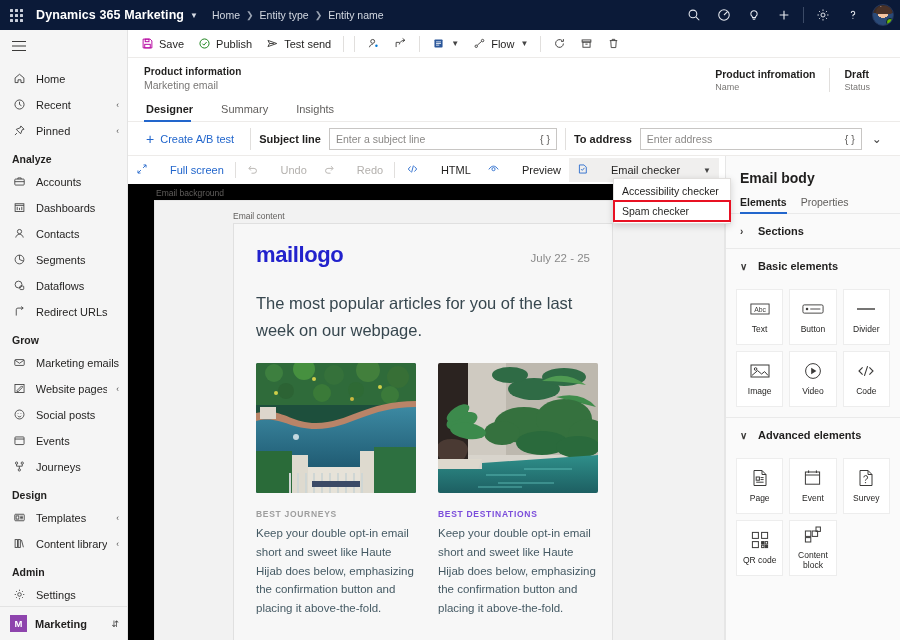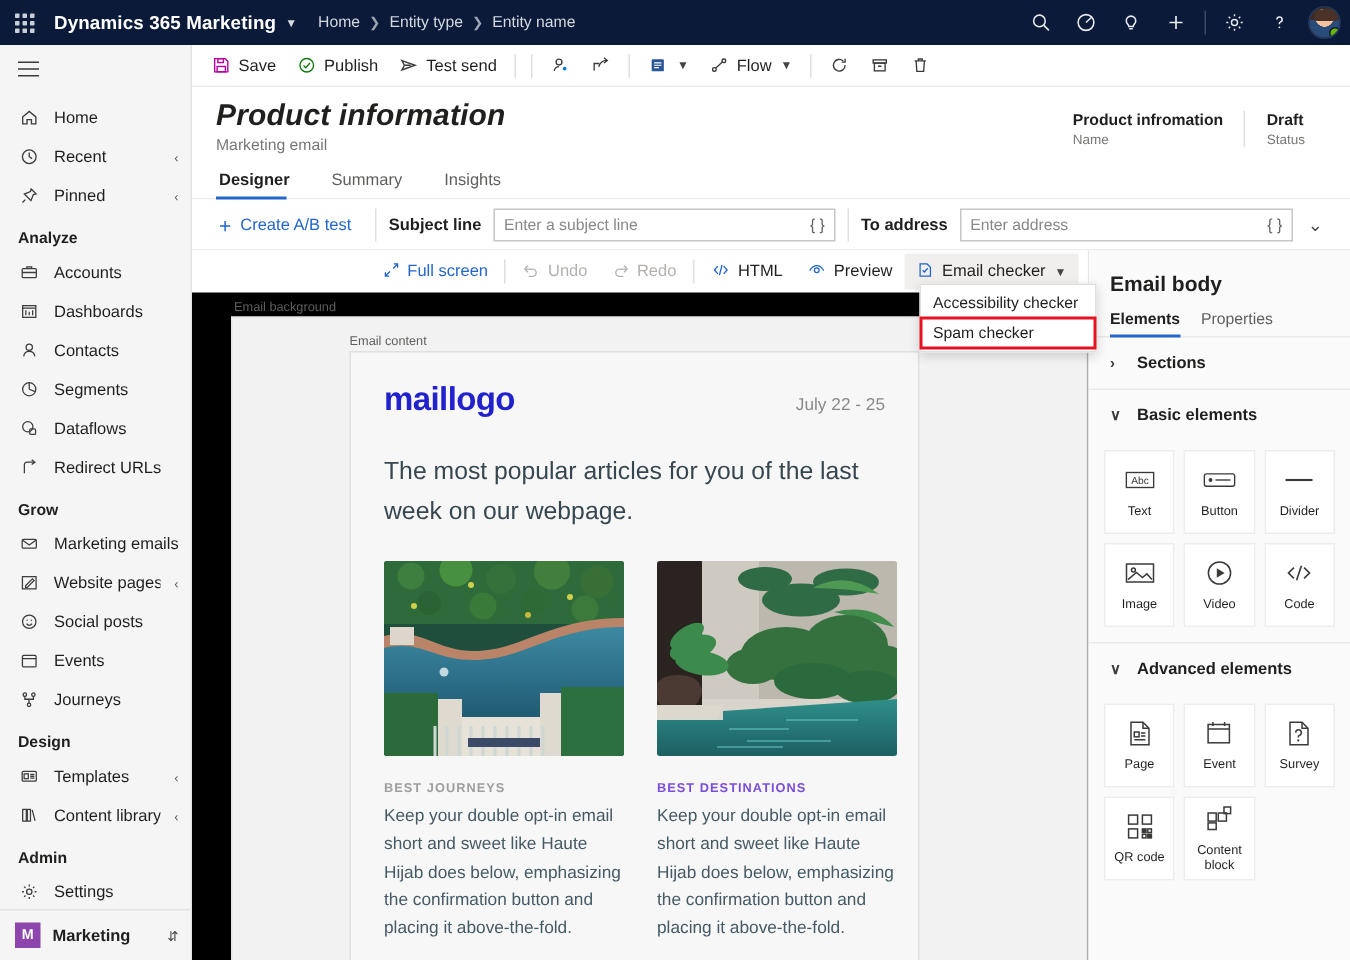--- a/index.html
+++ b/index.html
@@ -81,21 +81,21 @@
     height: 28px; flex: 0 0 28px; display: flex; align-items: center; padding: 0 6px;
     font-size: 11px; color: #201f1e; border-bottom: 1px solid #edebe9; background:#fff;
   }
   .cmd { display: flex; align-items: center; gap: 5px; padding: 0 7px; height: 24px; cursor: pointer; white-space: nowrap; }
   .cmd .ci { display: flex; align-items: center; }
   .cmd-div { width: 1px; height: 16px; background: #e1dfdd; margin: 0 5px; }
   .cmd-caret { font-size: 8px; color: #444; margin-left: 1px; }
 
   .pagehead { padding: 8px 0 0 16px; background:#fff; display: flex; }
   .ph-left { flex: 1 1 auto; }
-  .ph-title { font-size: 20px; font-weight: bold; color: #201f1e; letter-spacing: .1px; font-style: italic; }
+  .ph-title { font-size: 10px; font-weight: bold; color: #201f1e; letter-spacing: .1px; }
   .ph-sub { font-size: 10.5px; color: #797775; margin-top: 2px; }
   .ph-right { display: flex; align-items: center; gap: 0; padding-right: 16px; padding-top: 2px; }
   .ph-field { padding: 0 14px; }
   .ph-field.bordered { border-left: 1px solid #e1dfdd; }
   .ph-fv { font-size: 10.5px; font-weight: bold; color: #201f1e; white-space: nowrap; }
   .ph-fl { font-size: 9px; color: #797775; margin-top: 2px; }
 
   .tabs { display: flex; padding-left: 16px; gap: 4px; border-bottom: 1px solid #edebe9; background:#fff; margin-top: 6px; }
   .tab {
     font-size: 11px; color: #605e5c; padding: 5px 10px 6px 2px; margin-right: 12px;
@@ -127,21 +127,21 @@
   .sb-chev { padding: 0 6px 0 10px; font-size: 12px; color: #444; cursor: pointer; }
 
   
   .designer { flex: 1 1 auto; min-height: 0; display: flex; }
   .canvas-wrap { flex: 1 1 auto; min-width: 0; display: flex; flex-direction: column; background: #fff; position: relative; }
 
   .dtoolbar {
     height: 28px; flex: 0 0 28px; display: flex; align-items: center; justify-content: flex-end;
     padding-right: 6px; font-size: 11px; background: #fff;
   }
-  .dt { display: flex; align-items: center; gap: 5px; padding: 0 8px; height: 24px; cursor: pointer; white-space: nowrap; }
+  .dt { display: flex; align-items: center; gap: 22px; padding: 0 8px; height: 24px; cursor: pointer; white-space: nowrap; }
   .dt.disabled { color: #b3b0ad; cursor: default; }
   .dt.accent { color: #2266cc; }
   .dt.active { background: #f0efee; }
   .dt-div { width: 1px; height: 16px; background: #e1dfdd; margin: 0 3px; }
 
   .canvas {
     flex: 1 1 auto; min-height: 0; background: #000000; position: relative; overflow: hidden;
     padding: 4px 0 0 26px;
   }
   .lbl-ebg { font-size: 8.5px; color: #605e5c; padding: 0 0 2px 2px; }

